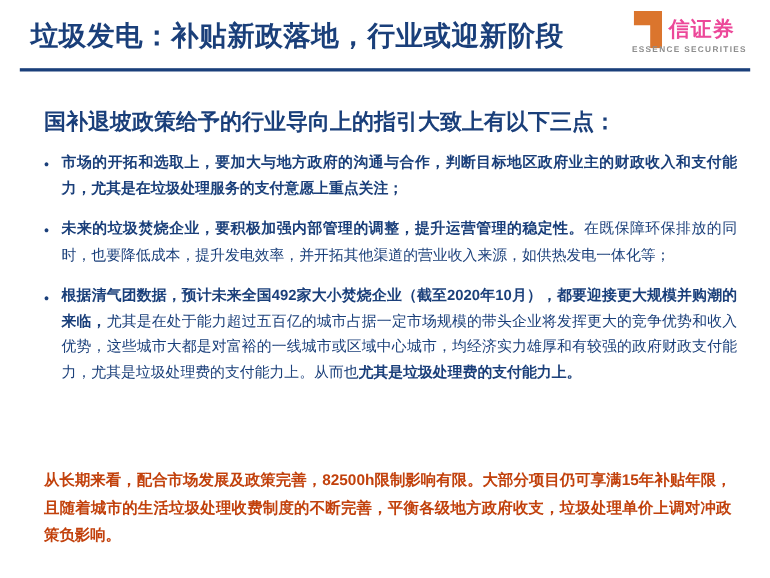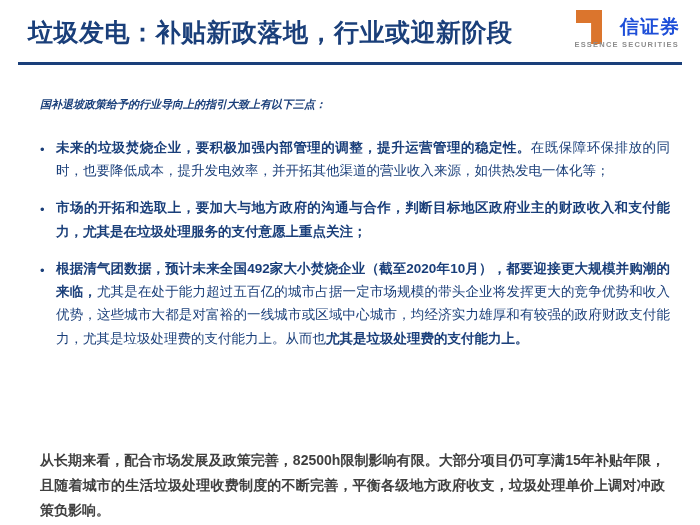--- a/index.html
+++ b/index.html
@@ -59,47 +59,46 @@
     left: 24px;
     top: 2px;
     width: 26px;
     height: 34px;
     background: #d8691b;
     clip-path: polygon(0 0, 100% 0, 100% 100%, 58% 100%, 58% 38%, 0 38%);
     opacity: 0.92;
   }
   .logo-cn {
     position: absolute;
-    right: 2px;
+    right: 14px;
     top: 6px;
     font-size: 19px;
     font-weight: bold;
-    color: #1d4ed8;
+    color: #ec4899;
     letter-spacing: 1px;
   }
   .logo-en {
     position: absolute;
     right: 3px;
     top: 32px;
     font-size: 7.5px;
     color: #8d8d8d;
     letter-spacing: 1.2px;
     font-weight: bold;
   }
   
   .lead {
     position: absolute;
     left: 40px;
     top: 96px;
     width: 620px;
-    font-size: 11px;
+    font-size: 20px;
     font-weight: bold;
     color: #1a3f7a;
     line-height: 1.5;
-    font-style: italic;
   }
   .bullets {
     position: absolute;
     left: 40px;
     top: 136px;
     width: 630px;
   }
   .bullet {
     position: relative;
     display: flex;
@@ -124,24 +123,24 @@
     line-height: 1.72;
     text-align: justify;
     font-weight: bold;
   }
   .btext .plain {
     font-weight: normal;
   }
   .summary {
     position: absolute;
     left: 40px;
-    top: 448px;
+    top: 424px;
     width: 625px;
     font-size: 14px;
-    color: #404040;
+    color: #c2410c;
     line-height: 1.78;
     text-align: justify;
     font-weight: bold;
   }
 </style>
 </head>
 <body>
 
 <div class="slide">
 
@@ -154,26 +153,26 @@
       <div class="logo-en">ESSENCE SECURITIES</div>
     </div>
   </div>
 
   <div class="lead">国补退坡政策给予的行业导向上的指引大致上有以下三点：</div>
 
   <div class="bullets">
 
     <div class="bullet">
       <span class="dot"></span>
-      <div class="btext"><span>未来的垃圾焚烧企业，要积极加强内部管理的调整，提升运营管理的稳定性。</span><span class="plain">在既保障环保排放的同时，也要降低成本，提升发电效率，并开拓其他渠道的营业收入来源，如供热发电一体化等；</span></div>
+      <div class="btext"><span>市场的开拓和选取上，要加大与地方政府的沟通与合作，判断目标地区政府业主的财政收入和支付能力，尤其是在垃圾处理服务的支付意愿上重点关注；</span><span class="plain"></span></div>
     </div>
 
     <div class="bullet">
       <span class="dot"></span>
-      <div class="btext"><span>市场的开拓和选取上，要加大与地方政府的沟通与合作，判断目标地区政府业主的财政收入和支付能力，尤其是在垃圾处理服务的支付意愿上重点关注；</span><span class="plain"></span></div>
+      <div class="btext"><span>未来的垃圾焚烧企业，要积极加强内部管理的调整，提升运营管理的稳定性。</span><span class="plain">在既保障环保排放的同时，也要降低成本，提升发电效率，并开拓其他渠道的营业收入来源，如供热发电一体化等；</span></div>
     </div>
 
     <div class="bullet">
       <span class="dot"></span>
       <div class="btext"><span>根据清气团数据，预计未来全国492家大小焚烧企业（截至2020年10月），都要迎接更大规模并购潮的来临，</span><span class="plain">尤其是在处于能力超过五百亿的城市占据一定市场规模的带头企业将发挥更大的竞争优势和收入优势，这些城市大都是对富裕的一线城市或区域中心城市，均经济实力雄厚和有较强的政府财政支付能力，尤其是垃圾处理费的支付能力上。从而也</span><span>尤其是垃圾处理费的支付能力上。</span></div>
     </div>
 
   </div>
 
   <div class="summary"><span>从长期来看，配合市场发展及政策完善，</span><span>82500h</span><span>限制影响有限。大部分项目仍可享满15年补贴年限，且随着城市的生活垃圾处理收费制度的不断完善，平衡各级地方政府收支，垃圾处理单价上调对冲政策负影响。</span></div>

